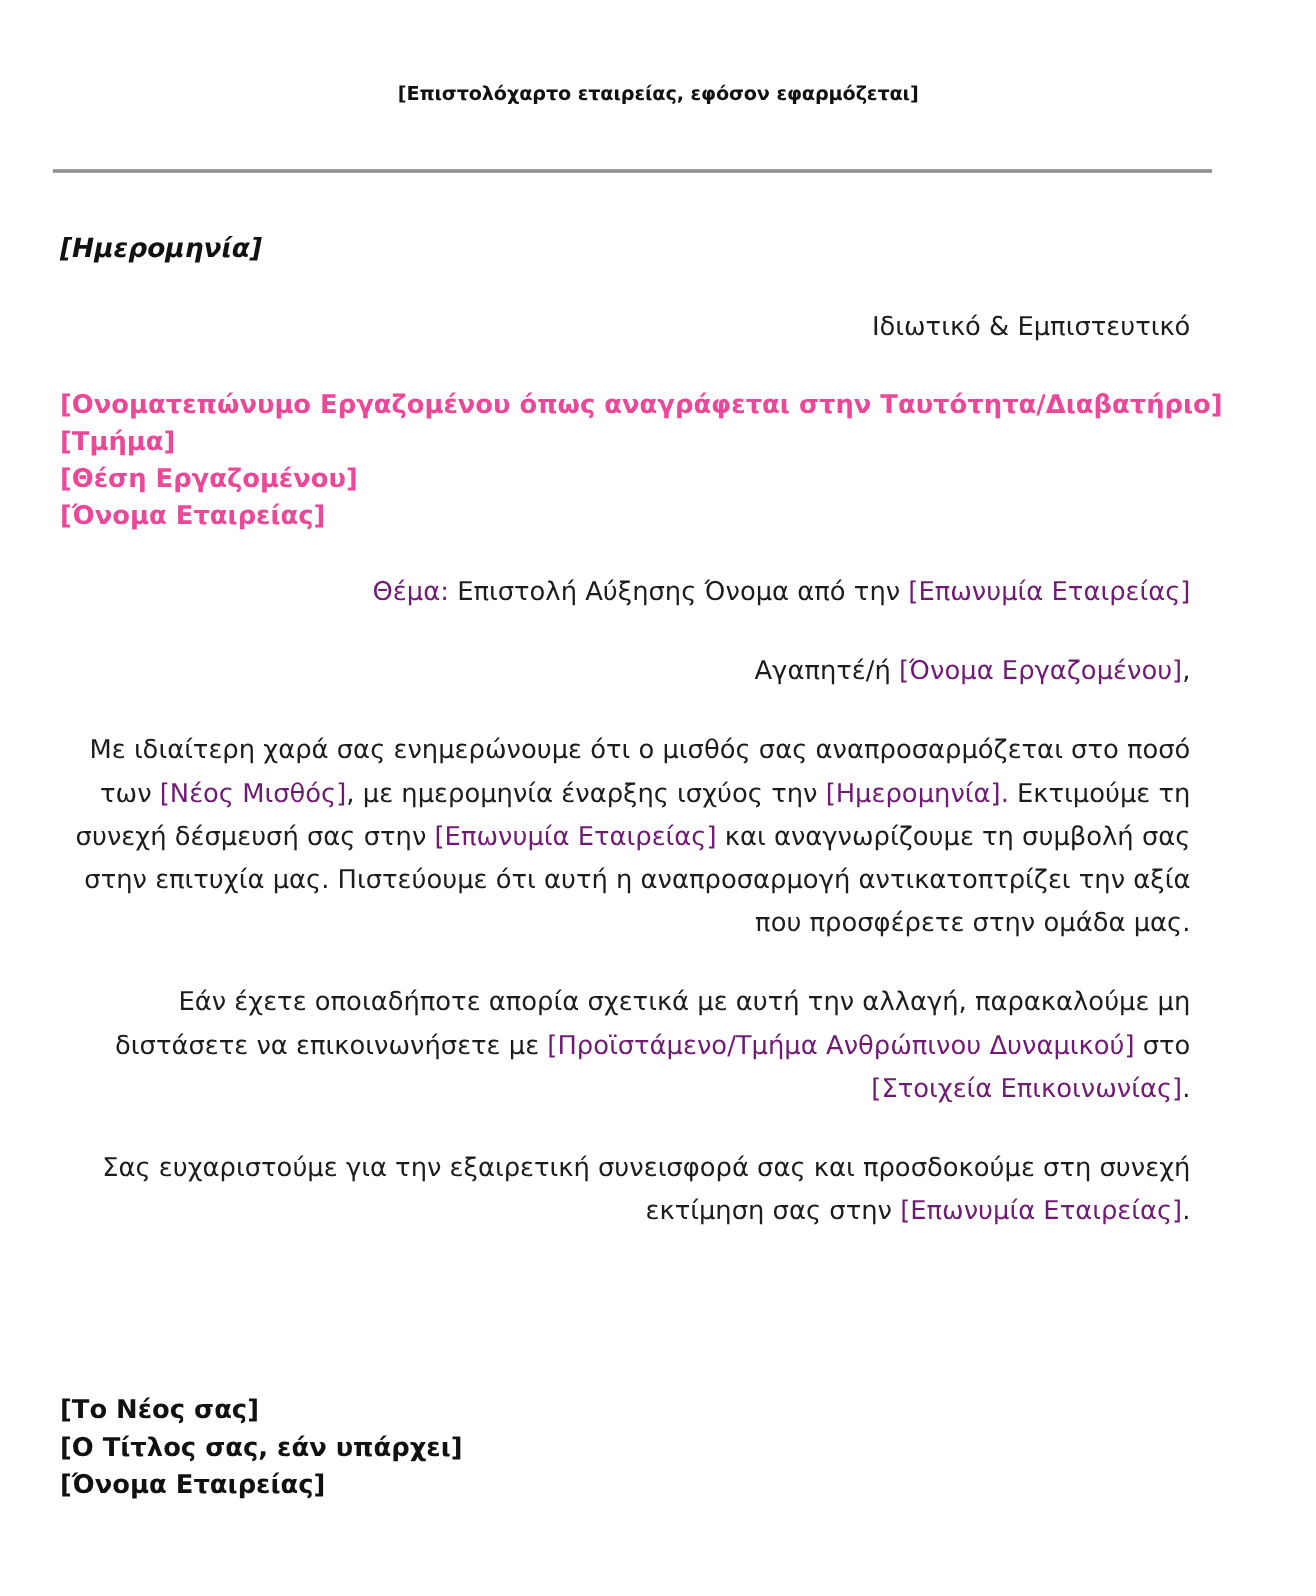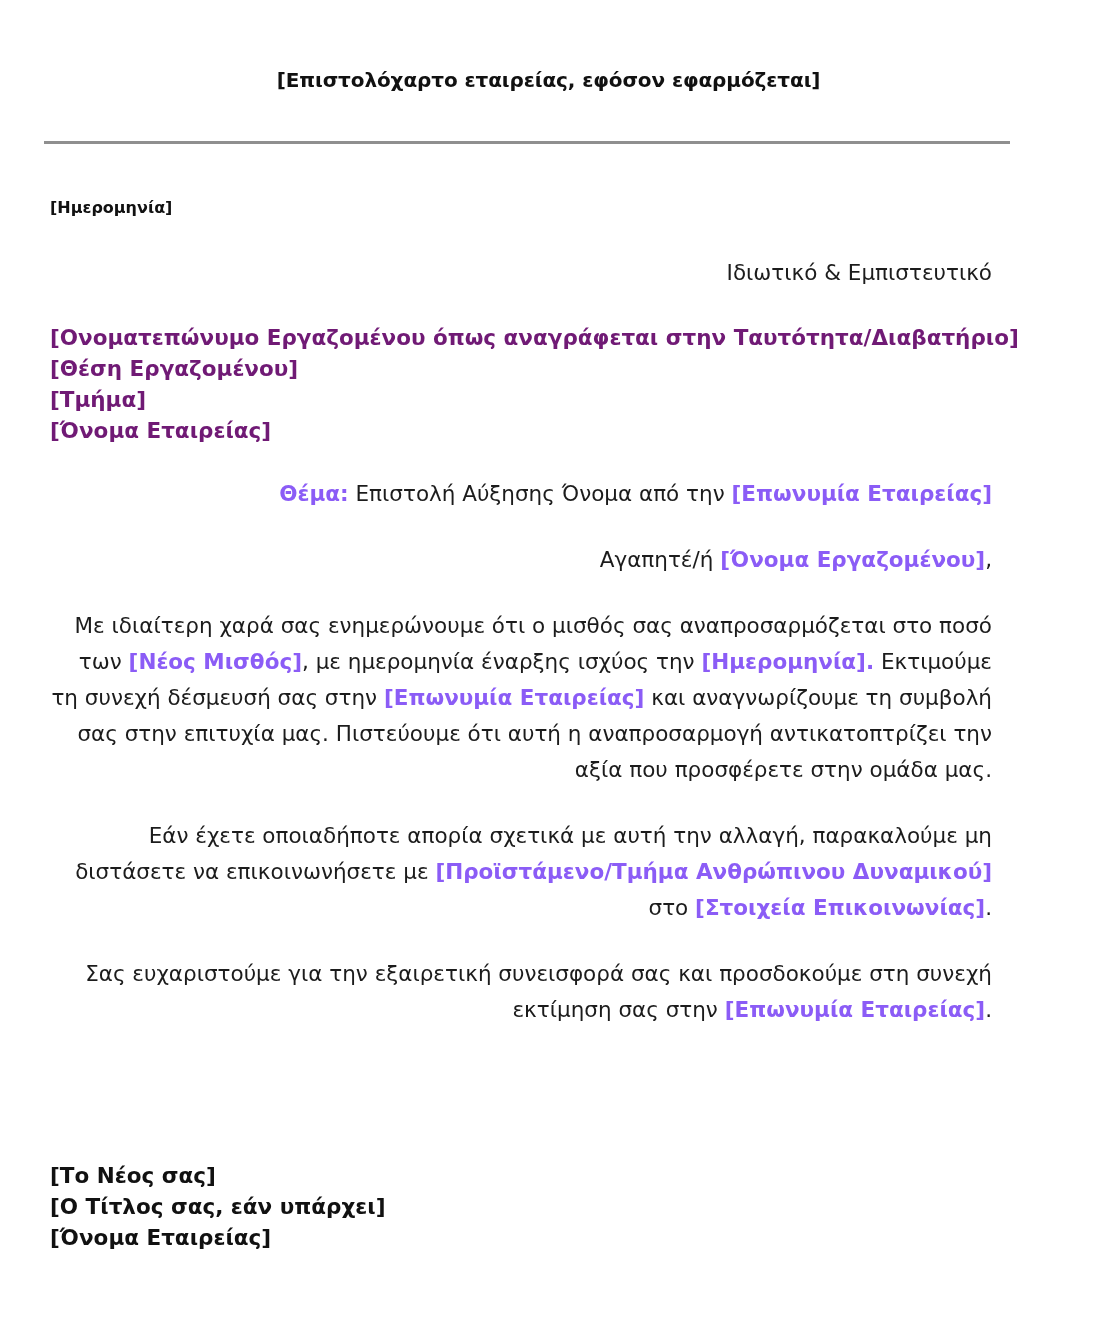--- a/index.html
+++ b/index.html
@@ -23,21 +23,21 @@
     overflow: hidden;
   }
 
   
   .letterhead {
     position: absolute;
     top: 68px;
     left: 0;
     width: 1097px;
     text-align: center;
-    font-size: 20px;
+    font-size: 16px;
     font-weight: bold;
     letter-spacing: -0.1px;
     color: #111111;
   }
 
   .rule {
     position: absolute;
     top: 141px;
     left: 44px;
     width: 966px;
@@ -52,34 +52,35 @@
     left: 50px;
     width: 942px;
     font-size: 21.5px;
     line-height: 36px;
     color: #1c1c1c;
   }
   .gap-lg { height: 31px; }
   .gap-md { height: 30px; }
   .gap-sig { height: 66px; }
 
-  .b { font-weight: bold; color: #8b5cf6; }
+  .b { font-weight: normal; color: #701a75; }
 
   .date-line {
     font-weight: bold;
-    font-size: 16px;
+    font-size: 22px;
     line-height: 32px;
     color: #111111;
+    font-style: italic;
   }
 
   .addr-line {
     font-weight: bold;
     font-size: 21.5px;
     line-height: 31px;
-    color: #701a75;
+    color: #ec4899;
     white-space: nowrap;
   }
 
   .sig-line {
     font-weight: bold;
     font-size: 21.5px;
     line-height: 31px;
     color: #111111;
   }
 
@@ -103,22 +104,22 @@
     <div class="date-line">[Ημερομηνία]</div>
 
     <div class="gap-lg"></div>
 
     <div class="para">Ιδιωτικό &amp; Εμπιστευτικό</div>
 
     <div class="gap-lg"></div>
 
     <div>
       <div class="addr-line">[Ονοματεπώνυμο Εργαζομένου όπως αναγράφεται στην Ταυτότητα/Διαβατήριο]</div>
+      <div class="addr-line">[Τμήμα]</div>
       <div class="addr-line">[Θέση Εργαζομένου]</div>
-      <div class="addr-line">[Τμήμα]</div>
       <div class="addr-line">[Όνομα Εταιρείας]</div>
     </div>
 
     <div class="gap-md"></div>
 
     <div class="para">
       <span class="b">Θέμα:</span><span> Επιστολή Αύξησης Όνομα από την </span><span class="b">[Επωνυμία Εταιρείας]</span>
     </div>
 
     <div class="gap-md"></div>

